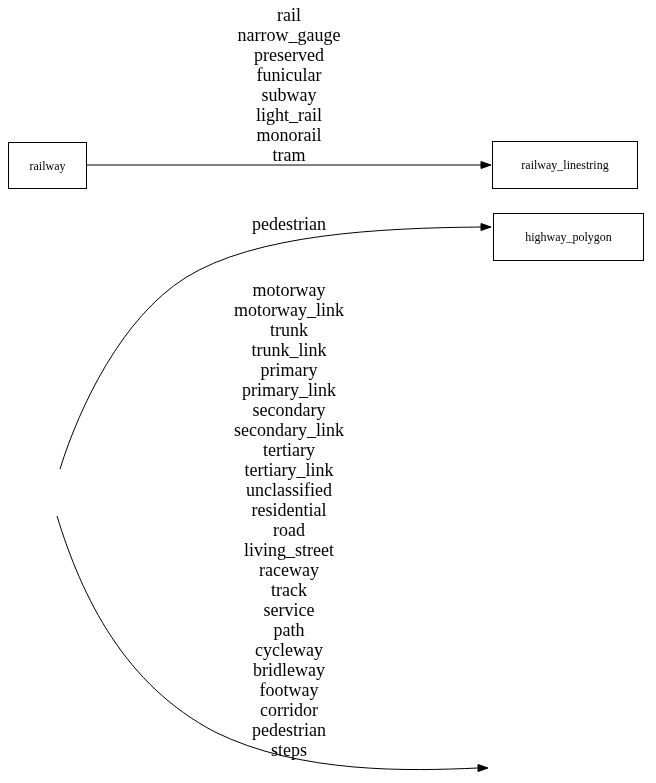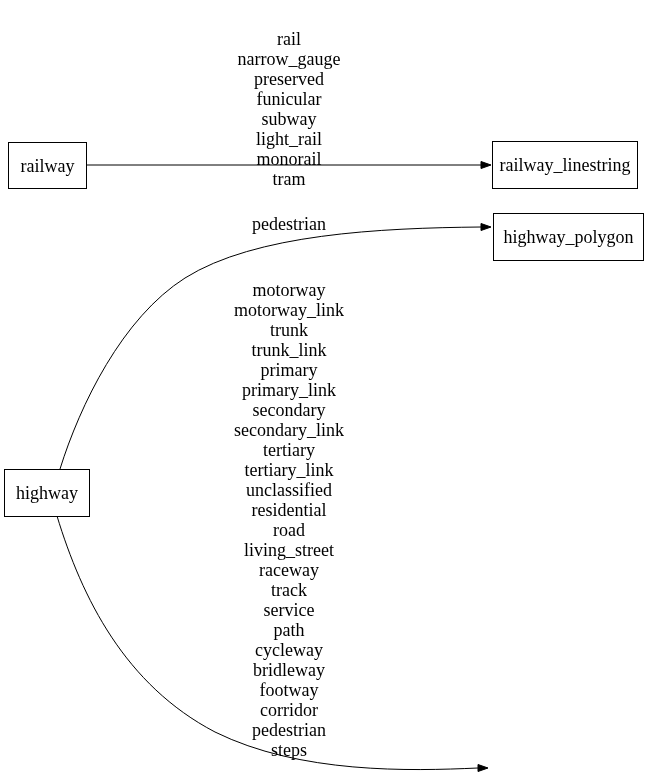--- a/index.html
+++ b/index.html
@@ -33,39 +33,39 @@
     stroke: #000000;
   }
   .node {
     position: absolute;
     box-sizing: border-box;
     border: 1px solid #000000;
     background: #ffffff;
     display: flex;
     align-items: center;
     justify-content: center;
-    font-size: 18px;
+    font-size: 12px;
     line-height: 20px;
     white-space: nowrap;
   }
   #node-railway            { left: 8px;   top: 142px; width: 79px;  height: 47px; }
   #node-railway-linestring { left: 492px; top: 141px; width: 146px; height: 48px; }
   #node-highway-polygon    { left: 493px; top: 213px; width: 151px; height: 48px; }
   #node-highway            { left: 4px;   top: 469px; width: 86px;  height: 48px; }
   #node-highway-linestring { left: 488px; top: 722px; width: 163px; height: 49px; }
   .edge-label {
     position: absolute;
     width: 260px;
     left: 159px; 
     font-size: 18px;
     line-height: 20px;
     text-align: center;
     white-space: pre-line;
   }
-  #edge-label-railway  { top: 5px; margin-top: 24px; }
+  #edge-label-railway  { top: 5px; }
   #edge-label-polygon  { top: 214px; }
   #edge-label-highway  { top: 267px; margin-top: 13px; }
 </style>
 </head>
 <body>
 
 <div id="canvas">
 
   <svg id="edge-layer" viewBox="0 0 656 783" xmlns="http://www.w3.org/2000/svg">
 
@@ -78,21 +78,20 @@
     <path class="edge-path" d="M57,516 C82,598 125,685 215,732 C300,774 410,771 478,768"></path>
     <polygon class="arrowhead" points="488,768 478,764.5 478,771.5"></polygon>
   </svg>
 
   <div class="node" id="node-railway">railway</div>
 
   <div class="node" id="node-railway-linestring">railway_linestring</div>
 
   <div class="node" id="node-highway-polygon">highway_polygon</div>
 
-  <div class="node" id="node-highway">highway</div>
 
 
   <div class="edge-label" id="edge-label-railway">rail
 narrow_gauge
 preserved
 funicular
 subway
 light_rail
 monorail
 tram</div>

